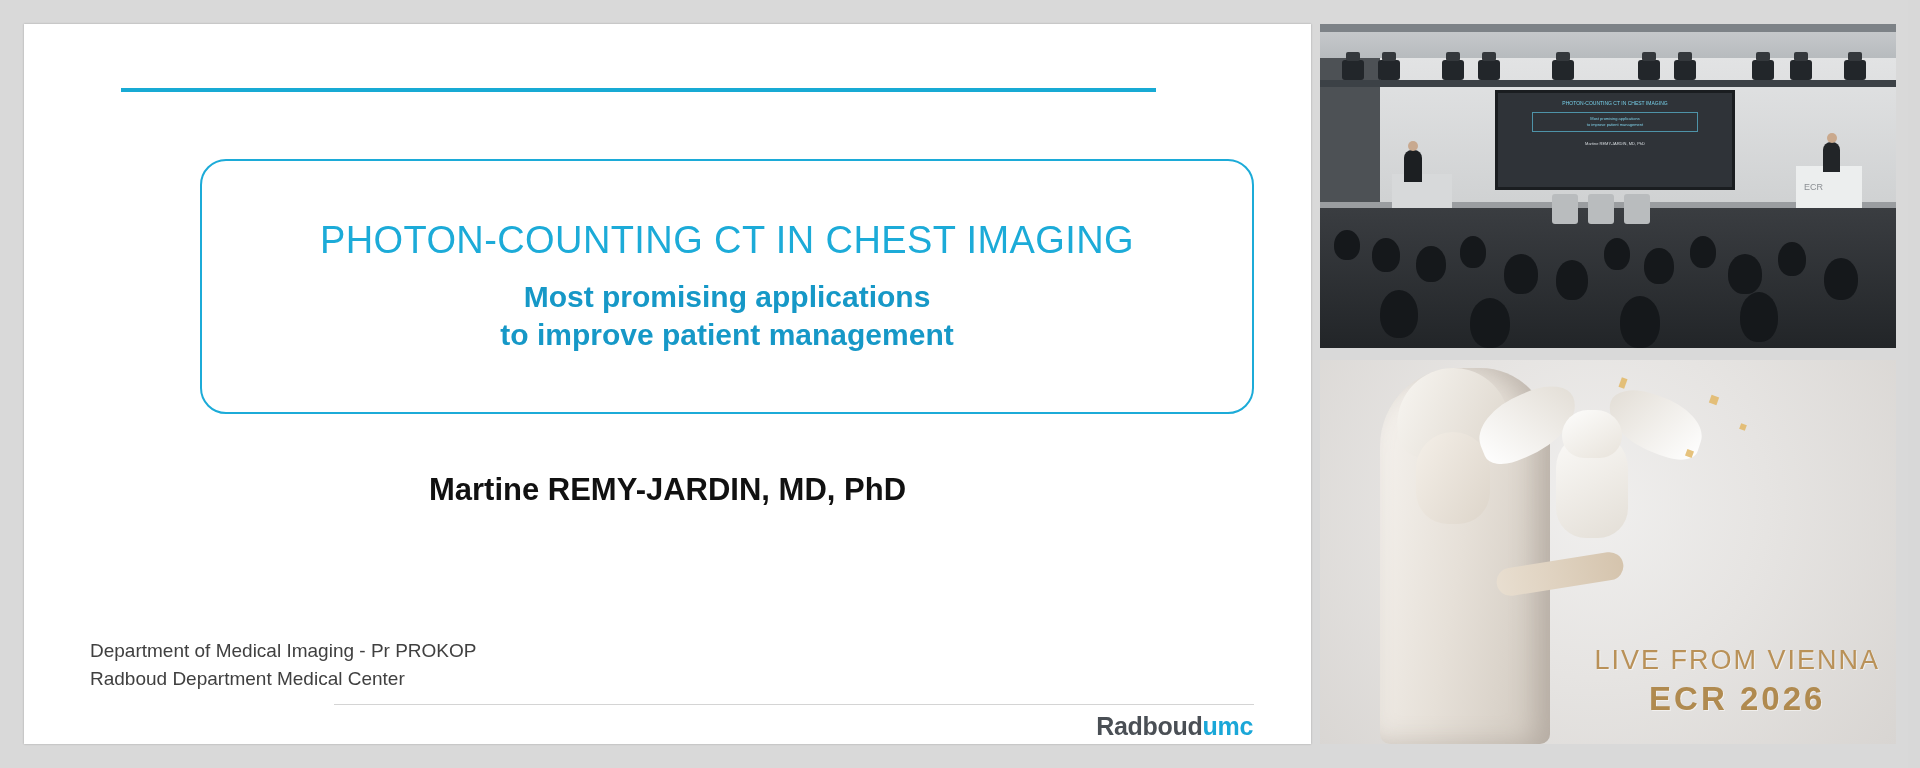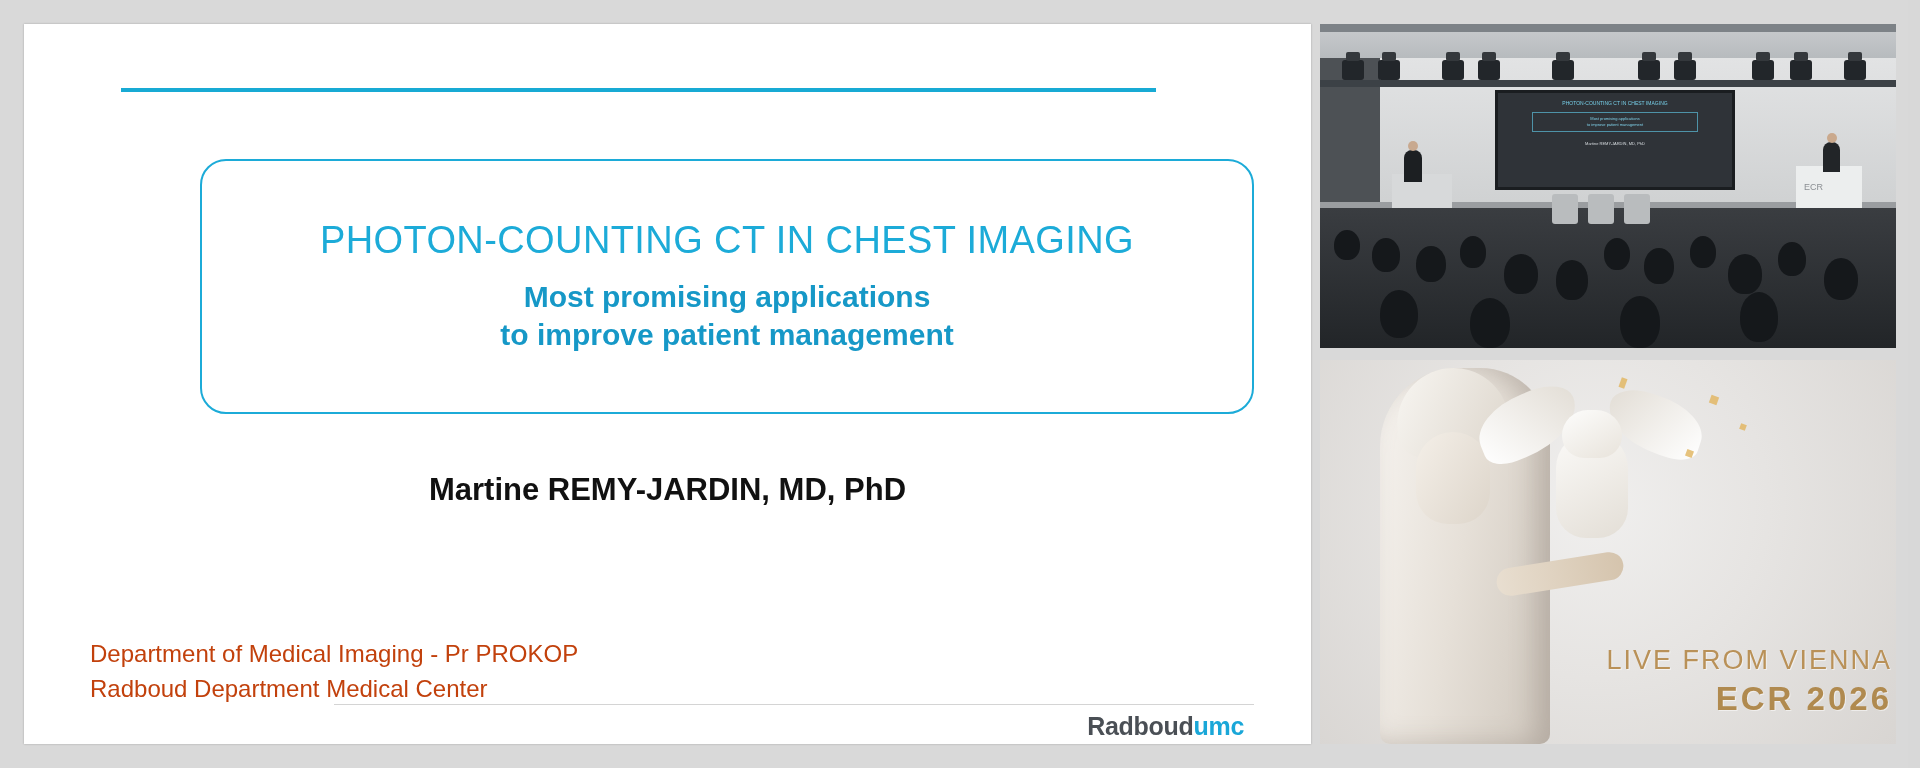--- a/index.html
+++ b/index.html
@@ -93,39 +93,39 @@
     font-size: 21px;
     font-style: italic;
     color: #171717;
     font-family: "Liberation Serif", serif;
   }
 
   #affiliation {
     position: absolute;
     left: 66px;
     top: 613px;
-    font-size: 24px;
-    color: #c2410c;
+    font-size: 19px;
+    color: #404040;
     line-height: 1.45;
   }
 
   #affiliation div { white-space: nowrap; }
 
   #footer-rule {
     position: absolute;
     left: 310px;
     top: 680px;
     width: 920px;
     height: 1px;
     background: #d4d4d4;
   }
 
   #logo {
     position: absolute;
-    right: 67px;
+    right: 58px;
     top: 688px;
     font-size: 25px;
     font-weight: bold;
     letter-spacing: -0.3px;
     white-space: nowrap;
   }
   #logo .rad { color: #4a4f55; }
   #logo .umc { color: #1aa7d8; font-weight: bold; }
 
   
@@ -281,21 +281,21 @@
     position:absolute; left:120px; top:30px; width:98px; height:56px;
     background: linear-gradient(300deg,#ffffff,#e2ddd5);
     border-radius: 40% 60% 30% 70%;
     transform: rotate(18deg);
   }
   .confetti {
     position:absolute; width:8px; height:8px; background:#e2b765; opacity:.85;
     transform: rotate(20deg);
   }
   #poster-text {
-    position:absolute; right:4px; bottom:26px; text-align:right;margin-top:48px;
+    position:absolute; right:16px; bottom:26px; text-align:center;margin-top:48px;
   }
   #poster-line1 {
     font-size:27px; letter-spacing:2px;
     color:#b99158;
     font-family:"Liberation Sans", sans-serif;
     text-shadow: 1px 1px 0 rgba(255,255,255,.5);
   }
   #poster-line2 {
     font-size:33px; letter-spacing:3px; margin-top:4px;
     color:#b08a4f; font-weight:bold;

